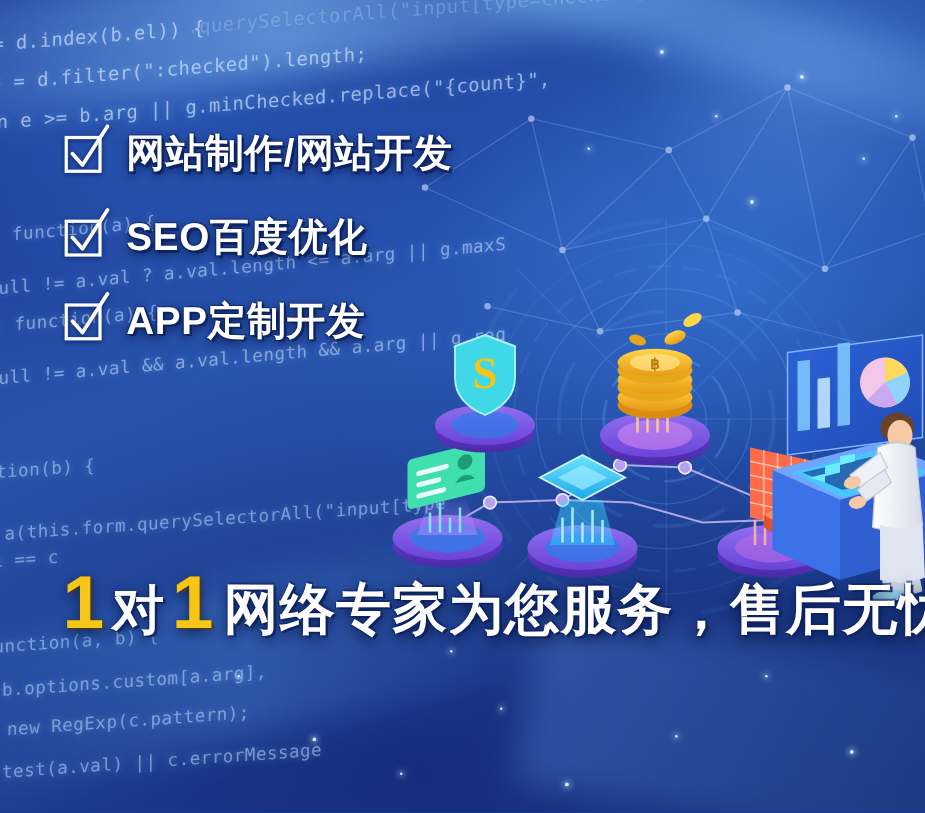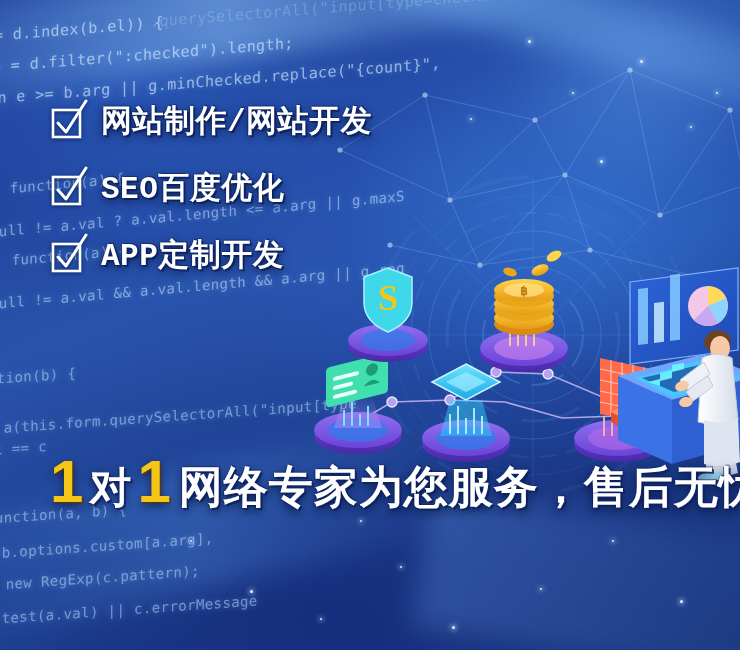--- a/index.html
+++ b/index.html
@@ -70,21 +70,20 @@
     filter:drop-shadow(0 1px 2px rgba(0,20,70,.75));}
   .ctext{
     font-size:31px;font-weight:bold;color:#ffffff;letter-spacing:.5px;
     line-height:1;white-space:nowrap;
     text-shadow:
       0 0 1px rgba(10,30,90,.9),
       2px 2px 0 rgba(12,34,96,.85),
       -1px 1px 0 rgba(12,34,96,.6),
       1px -1px 0 rgba(12,34,96,.6),
       0 3px 8px rgba(5,18,60,.85);
-    font-family: Liberation Mono, monospace;
   }
 
   
   .headline{
     position:absolute;left:50px;top:452px;display:flex;align-items:baseline;
     white-space:nowrap;
   }
   .hl-num{
     font-size:60px;font-weight:bold;color:#f5c518;line-height:1;
     font-family:"Liberation Sans","DejaVu Sans",sans-serif;

